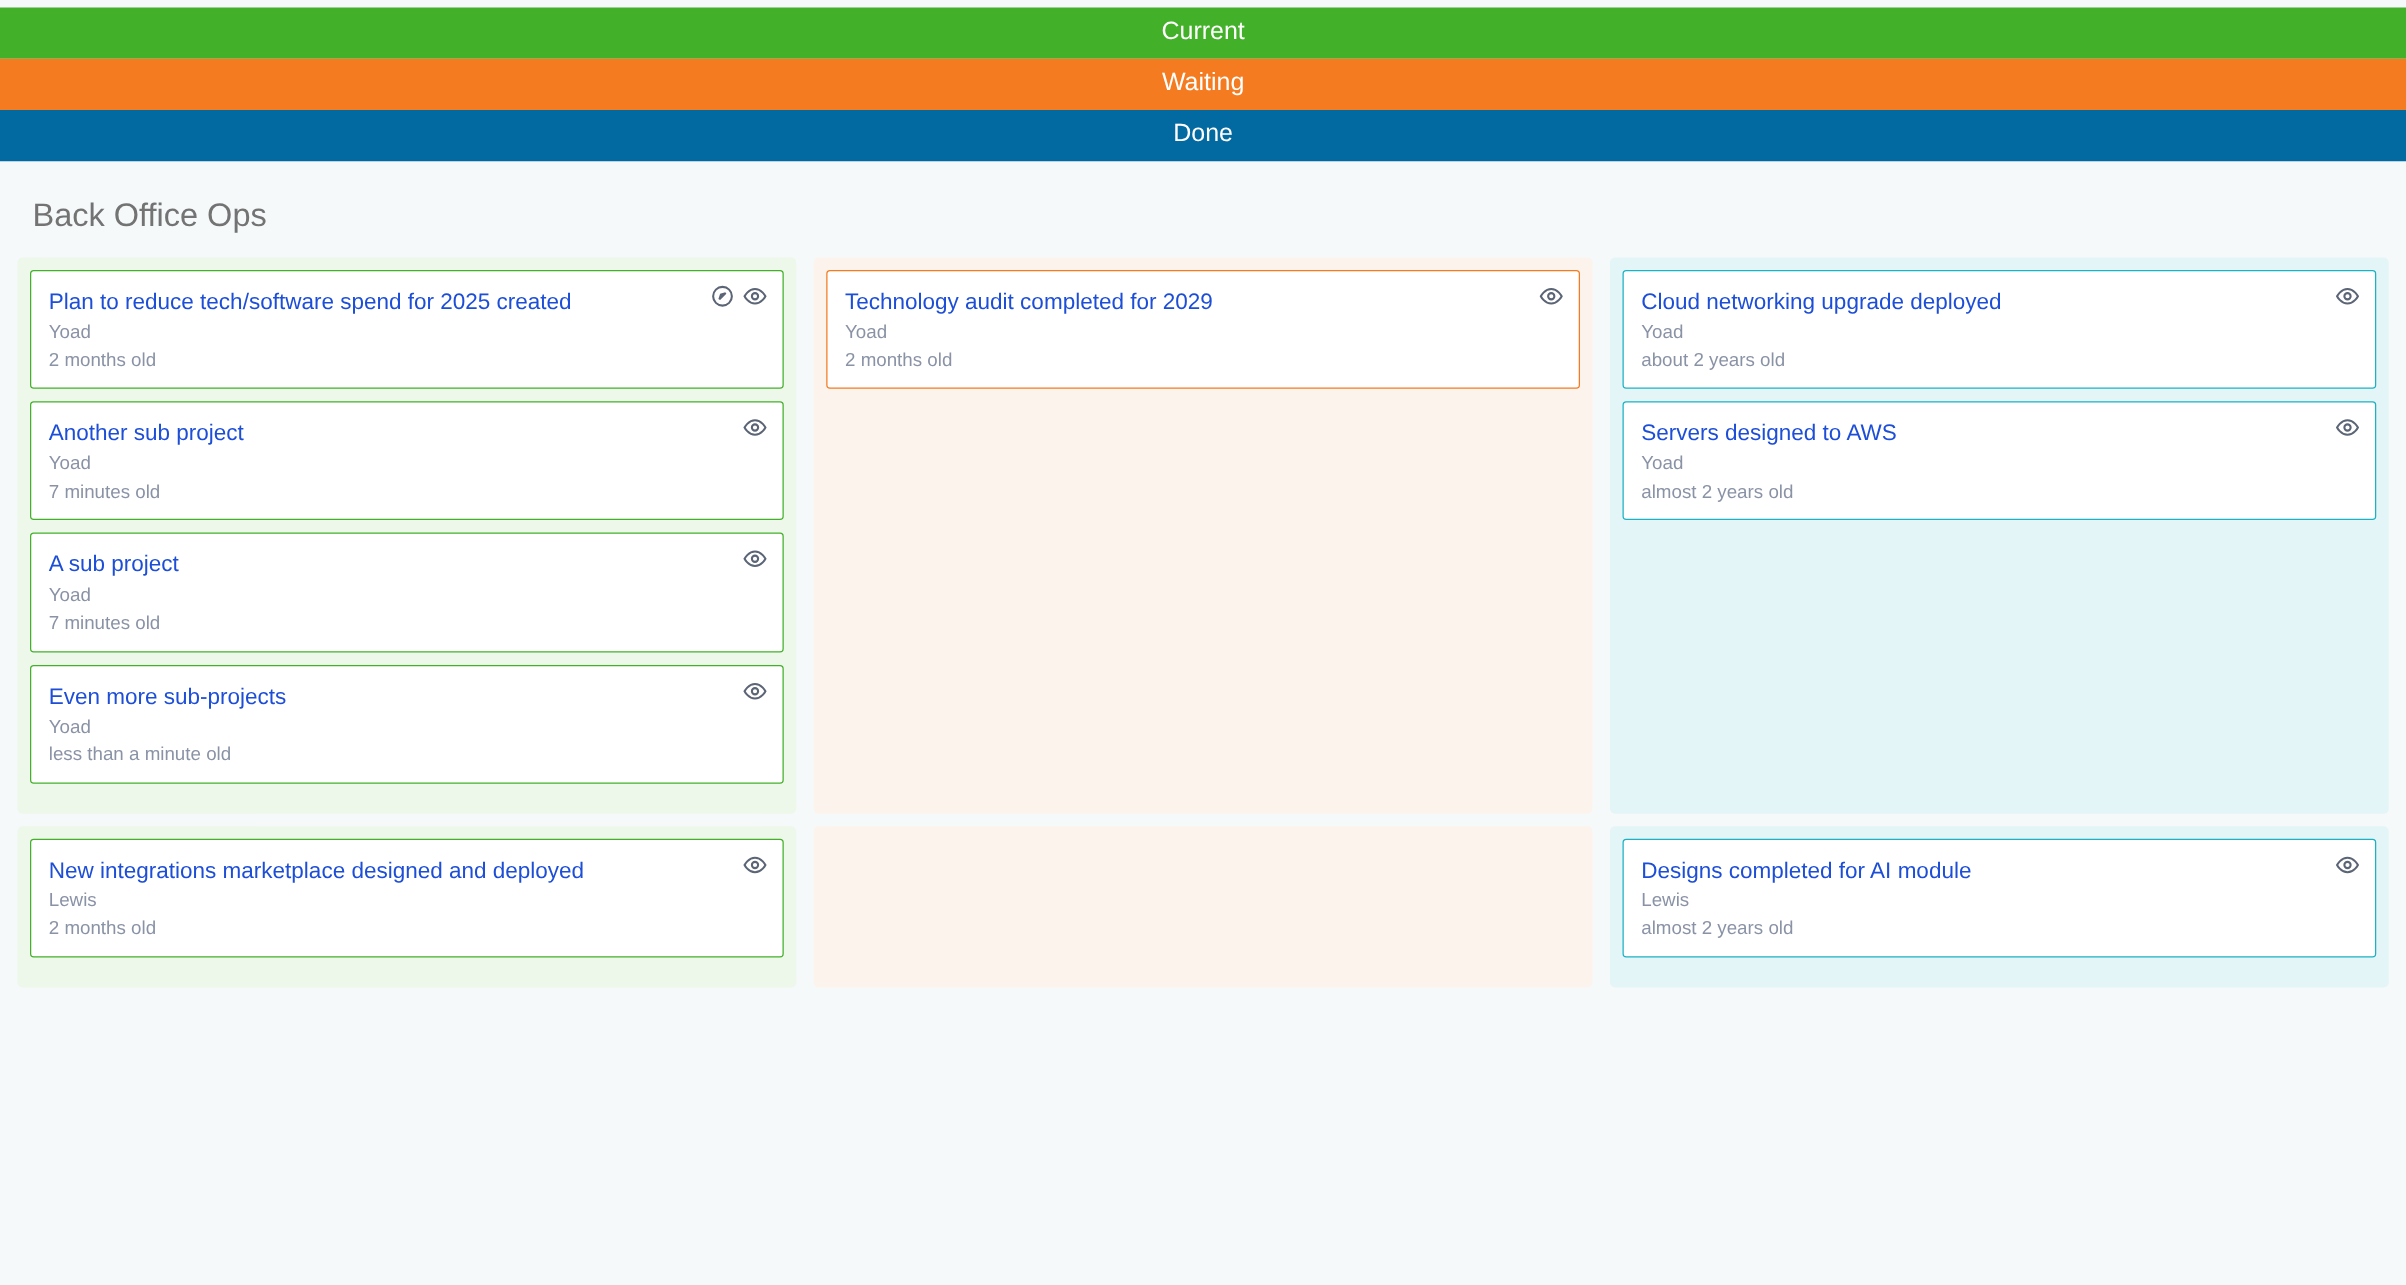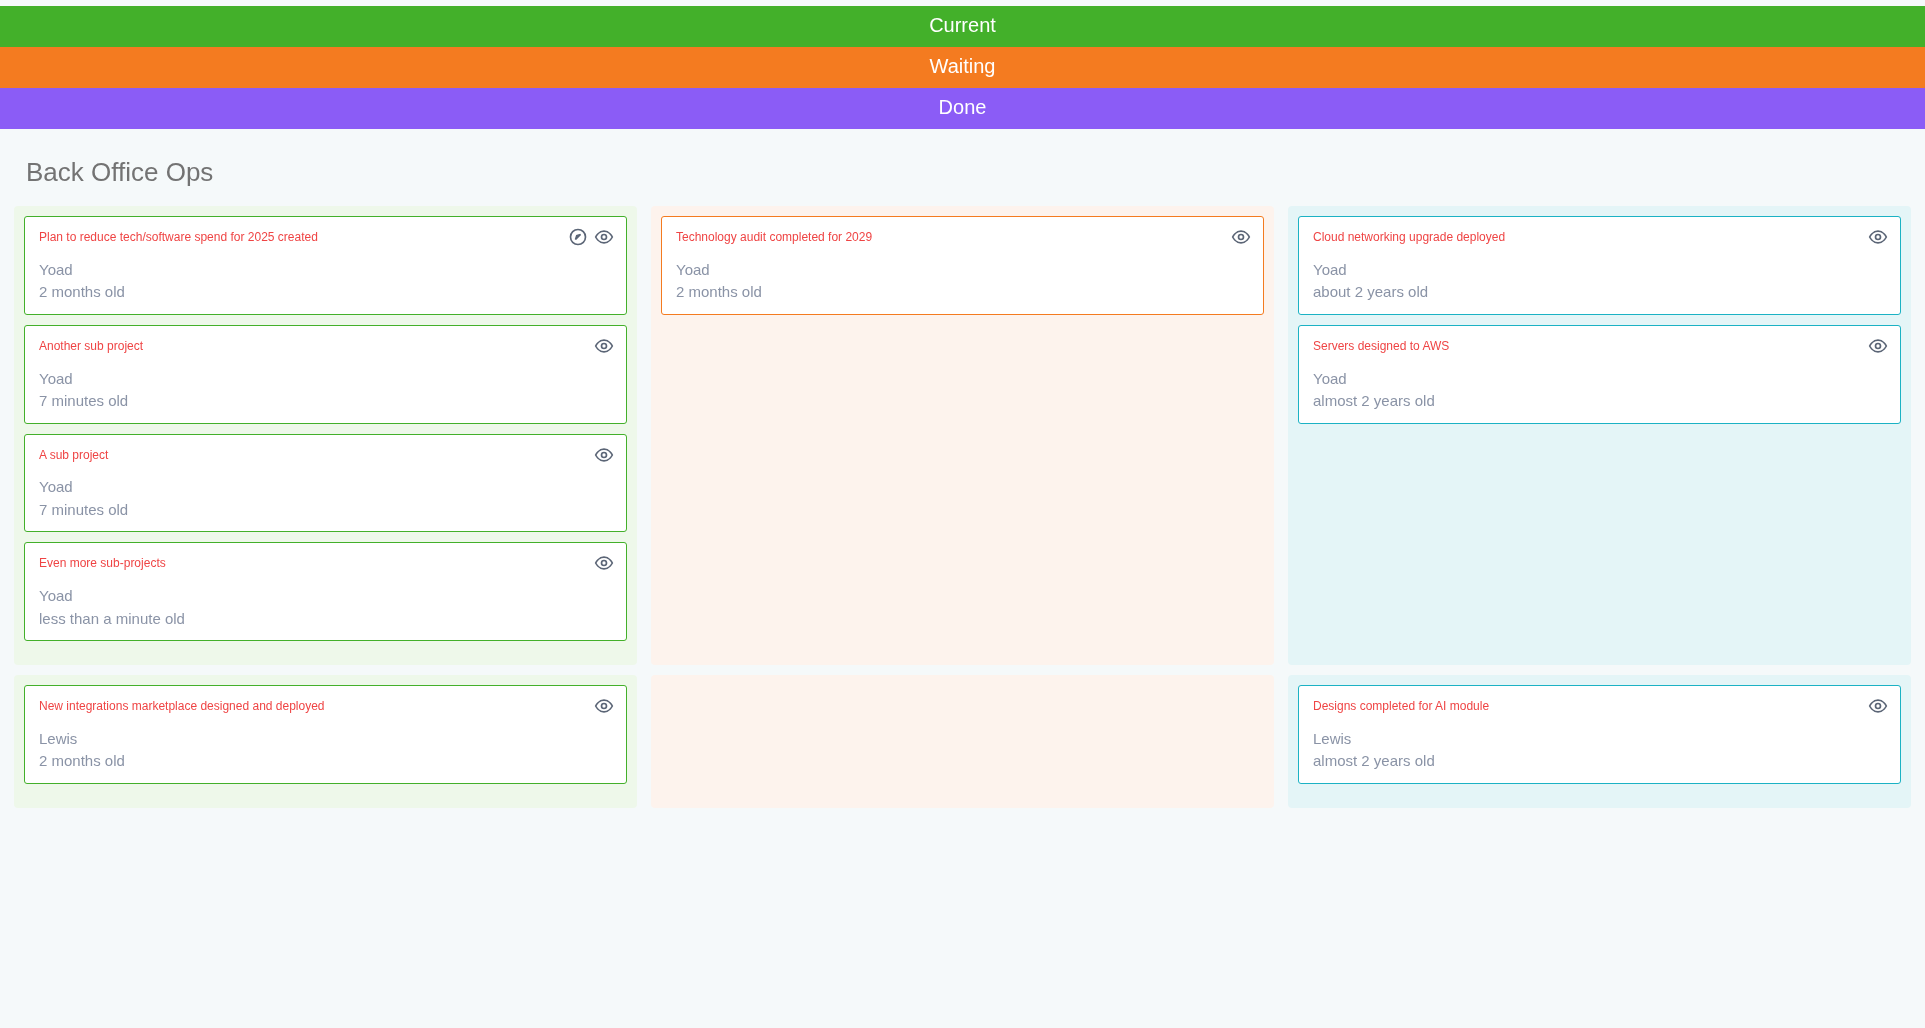--- a/index.html
+++ b/index.html
@@ -13,21 +13,21 @@
   .header-cell {
     flex:1;
     text-align:center;
     color:#fff;
     font-size:20px;
     padding:8px 0 10px 0;
     font-weight:400;
   }
   .hdr-current { background:#43b02a; }
   .hdr-waiting { background:#f47b20; }
-  .hdr-done    { background:#8b5cf6; }
+  .hdr-done    { background:#0369a1; }
 
   .group { padding: 0 4px; }
   .group-title {
     font-size:26px;
     color:#737373;
     font-weight:400;
     padding:28px 0 18px 22px;
   }
 
   .lanes { display:flex; gap:14px; padding:0 10px 10px 10px; align-items:stretch; }
@@ -42,30 +42,30 @@
     border-radius:3px;
     padding:12px 14px 10px 14px;
     margin-bottom:10px;
     position:relative;
   }
   .lane-current .card { border-color:#43b02a; }
   .lane-waiting .card { border-color:#f47b20; }
   .lane-done    .card { border-color:#1bb2c4; }
 
   .card-title {
-    font-size:12px;
-    color:#ef4444;
+    font-size:18px;
+    color:#1d4ed8;
     line-height:1.4;
     padding-right:60px;
   }
   .card-meta {
     color:#8a93a6;
     font-size:15px;
     line-height:1.5;
-    margin-top:13px;
+    margin-top:1px;
   }
   .card-icons {
     position:absolute;
     top:10px; right:12px;
     display:flex;
     gap:6px;
     align-items:center;
     color:#5b6576;
   }
   .icon { width:20px; height:20px; display:inline-flex; align-items:center; justify-content:center; }

